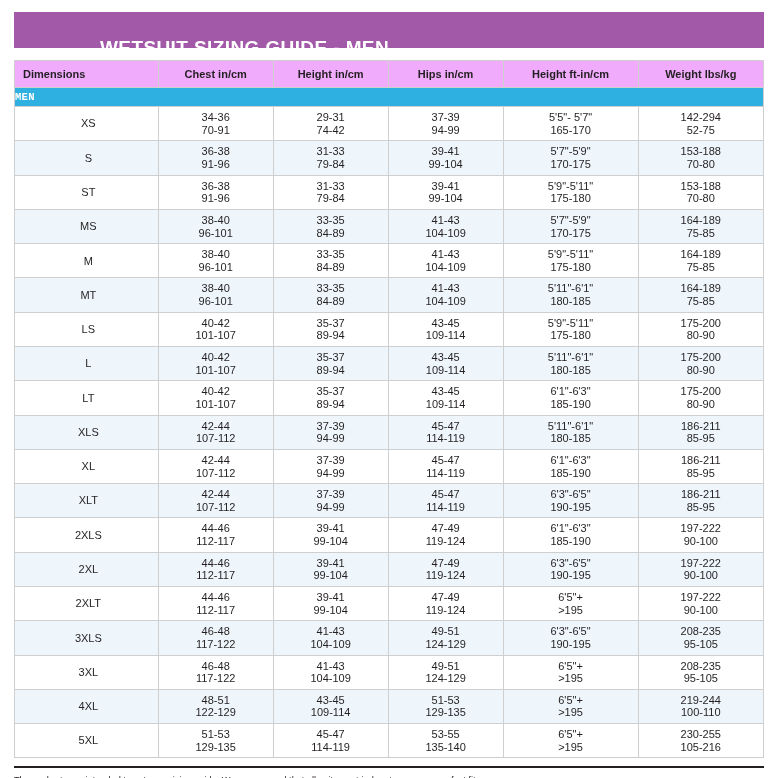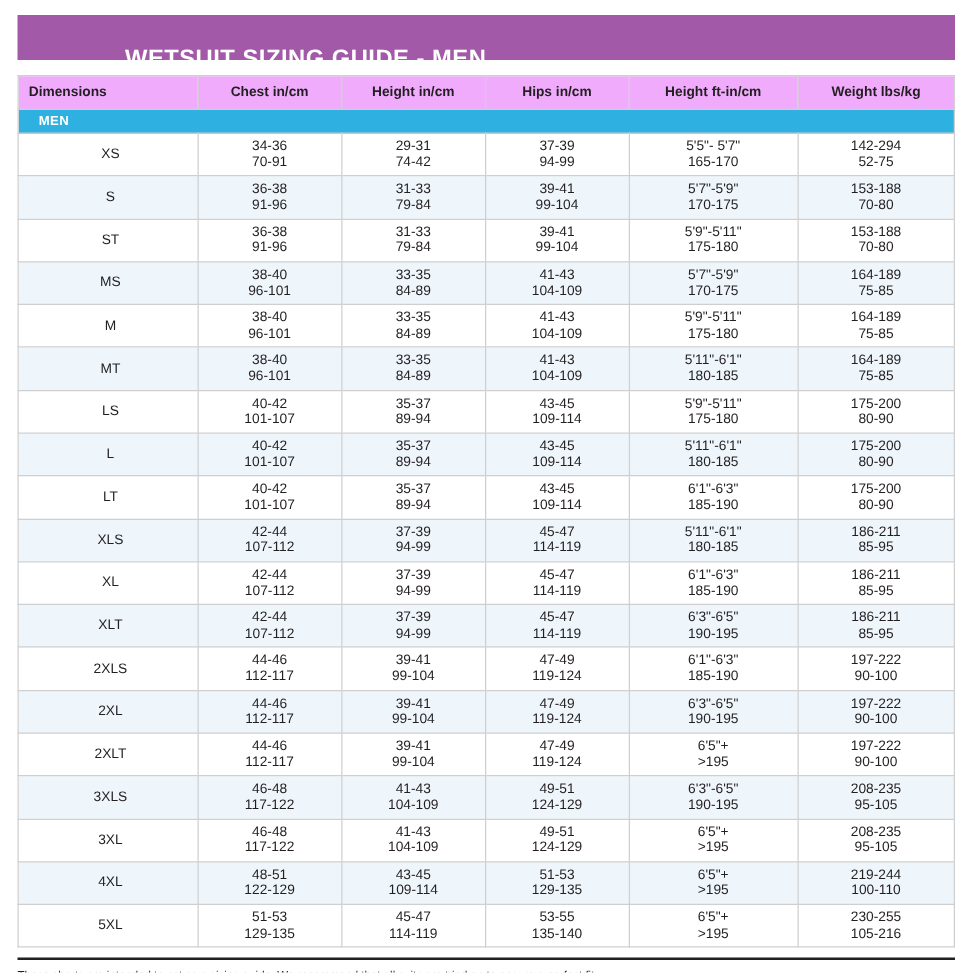--- a/index.html
+++ b/index.html
@@ -71,23 +71,24 @@
   }
   thead th.col-dim {
     text-align: left;
     padding-left: 8px;
   }
   tr.group-row td {
     background: #2eb0e1;
     color: #ffffff;
     font-weight: bold;
     font-size: 10.5px;
-    padding: 3px 16px;
+    padding: 3px 0;
     letter-spacing: 0.3px;
     text-align: left;
+    font-family: Liberation Mono, monospace;
   }
   tbody td {
     padding: 4px 4px;
     text-align: center;
     vertical-align: middle;
     line-height: 1.15;
   }
   tbody td.size-label {
     text-align: center;
     padding-left: 8px;

